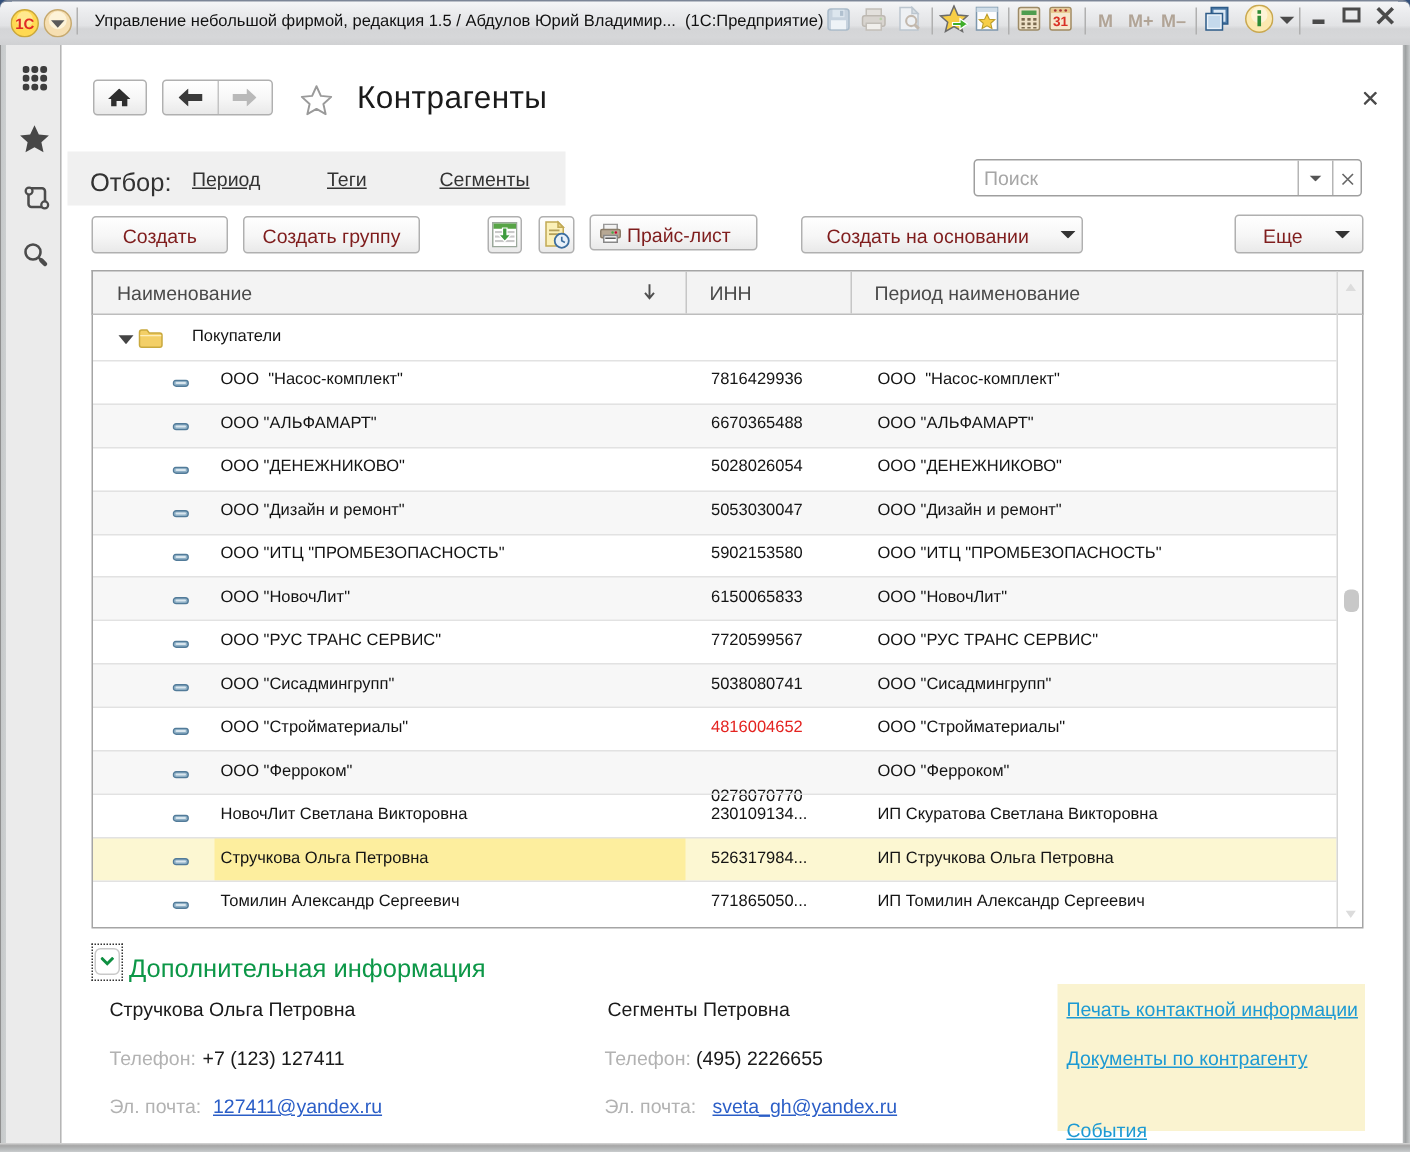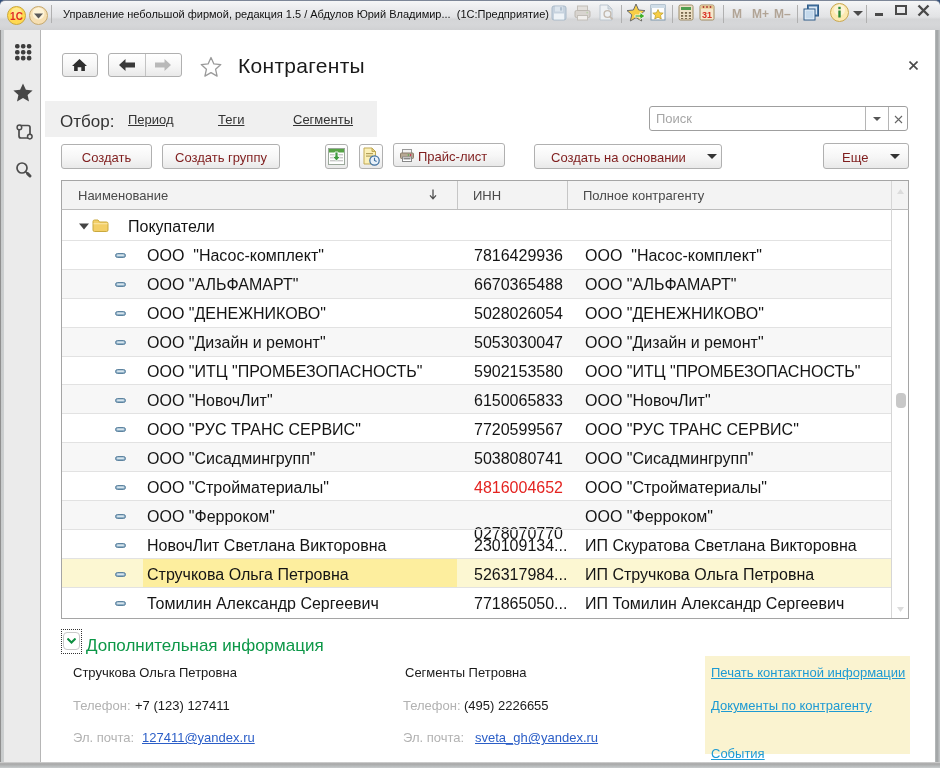--- a/index.html
+++ b/index.html
@@ -22,21 +22,21 @@
   .btn-label{font-size:13px;color:#7f1d1d;}
   #title{left:238px;top:54px;font-size:21px;letter-spacing:0.3px;color:#1a1a1a;}
   #filterbar{left:45px;top:101px;width:332px;height:36px;background:#f0f0f0;}
   .flink{font-size:13px;color:#333;text-decoration:underline;}
   #search{left:649px;top:106px;width:259px;height:25px;box-sizing:border-box;
           border:1px solid #9f9f9f;border-radius:3px;background:#fff;}
   #tbl{left:61px;top:180px;width:848px;height:439px;box-sizing:border-box;border:1px solid #a5a5a5;}
   #thead{left:61px;top:180px;width:848px;height:30px;background:#f3f3f3;border:1px solid #a5a5a5;border-bottom:1px solid #bdbdbd;box-sizing:border-box;}
   .hcell{font-size:13px;color:#4a4a4a;top:188px;}
   .rowline{left:62px;width:829px;height:1px;background:#e2e2e2;}
-  .cell{font-size:16px;color:#141414;white-space:nowrap;}
+  .cell{font-size:11px;color:#141414;white-space:nowrap;}
   .glabel{font-size:13px;color:#b2b2b2;}
   .gval{font-size:13px;color:#1a1a1a;}
   .blulink{font-size:13px;color:#2b5ec7;text-decoration:underline;}
   .cyanlink{font-size:13px;color:#1d9ad3;text-decoration:underline;}
 </style>
 </head>
 <body>
 <div class="abs" style="left:0;top:0;width:8px;height:8px;background:#33507b;"></div>
 <div class="abs" style="left:932px;top:0;width:8px;height:8px;background:#33507b;"></div>
 <div id="titlebar" class="abs"></div>
@@ -236,21 +236,21 @@
   </svg>
 <div class="abs btn" style="left:823px;top:143px;width:86px;height:26px;"></div>
 <div class="abs btn-label" style="left:842px;top:150px;">Еще</div>
 <svg class="abs" style="left:890px;top:154px" width="10" height="5">
     <path d="M0,0 L10,0 L5,5 Z" fill="#333"></path>
   </svg>
 <div id="tbl" class="abs"></div>
 <div id="thead" class="abs"></div>
 <div class="abs hcell" style="left:78px;">Наименование</div>
 <div class="abs hcell" style="left:473px;">ИНН</div>
-<div class="abs hcell" style="left:583px;">Полное контрагенту</div>
+<div class="abs hcell" style="left:583px;">Период наименование</div>
 <svg class="abs" style="left:429px;top:189px" width="8" height="11">
     <path d="M4,0.5 L4,9 M1,6.3 L4,9.8 L7,6.3" stroke="#4f4f4f" stroke-width="1.3" fill="none"></path>
   </svg>
 <svg class="abs" style="left:78px;top:221px" width="12" height="10">
     <path d="M1,2.5 L11,2.5 L6,8.5 Z" fill="#444"></path>
   </svg>
 <svg class="abs" style="left:92px;top:218px" width="17" height="15">
 <path d="M1,3.5 Q1,2 2.5,2 L6,2 L7.5,4 L14.5,4 Q16,4 16,5.5 L16,12 Q16,13.5 14.5,13.5 L2.5,13.5 Q1,13.5 1,12 Z" fill="#f3cf67" stroke="#c9a93e" stroke-width="1"></path>
 <path d="M1.5,6.2 L15.5,6.2 L15.5,5.4 L1.5,5.4 Z" fill="#fdeebc"></path>
   </svg>

